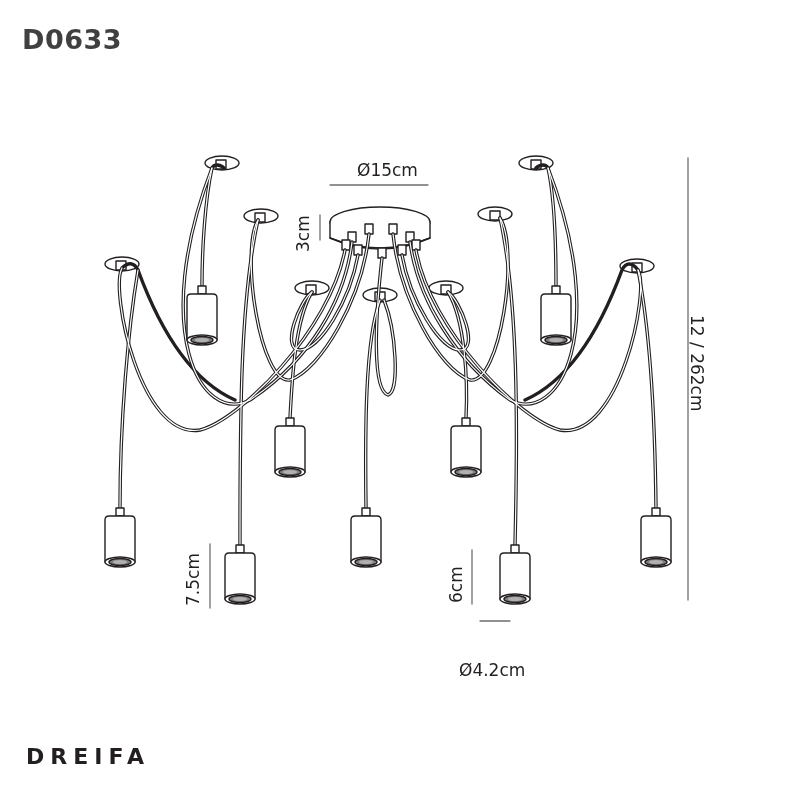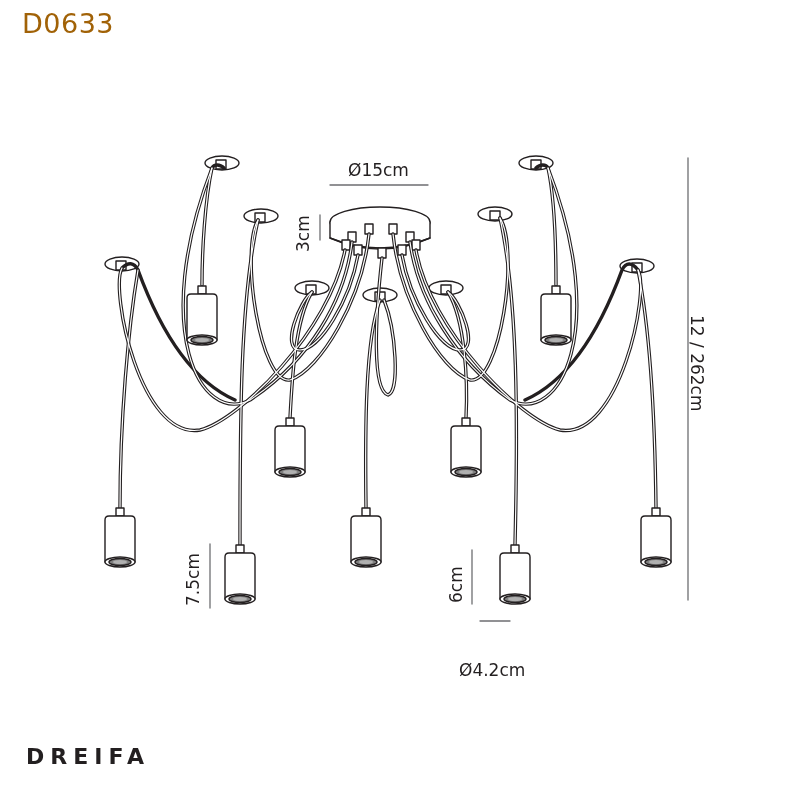--- a/index.html
+++ b/index.html
@@ -1,20 +1,20 @@
 <!DOCTYPE html>
 <html><head>
 <meta charset="utf-8">
 <style>
   html, body { margin: 0; padding: 0; background: #ffffff; }
   body { width: 800px; height: 800px; position: relative; overflow: hidden; font-family: "DejaVu Sans", sans-serif; color: #231f20; }
-  .code { position: absolute; left: 22px; top: 8px; font-size: 27px; font-weight: 400; letter-spacing: 0.5px; color: #a16207; }
+  .code { position: absolute; left: 22px; top: 24px; font-size: 27px; font-weight: 700; letter-spacing: 0.5px; color: #404040; }
   .brand { position: absolute; left: 26px; top: 744px; font-size: 22px; font-weight: 700; letter-spacing: 6px; color: #231f20; font-family: "DejaVu Sans", sans-serif; }
   .dim { position: absolute; font-size: 17px; color: #231f20; white-space: nowrap; }
-  .dim-h-top { left: 348px; top: 160px; }
+  .dim-h-top { left: 357px; top: 160px; }
   .dim-v { transform-origin: left top; transform: rotate(-90deg); }
   .dim-3cm { left: 293px; top: 252px; }
   .dim-75 { left: 183px; top: 606px; }
   .dim-6cm { left: 446px; top: 603px; }
   .dim-42 { left: 459px; top: 660px; }
   .dim-total { left: 707px; top: 315px; transform-origin: left top; transform: rotate(90deg); }
   svg.drawing { position: absolute; left: 0; top: 0; }
 </style>
 </head>
 <body>

